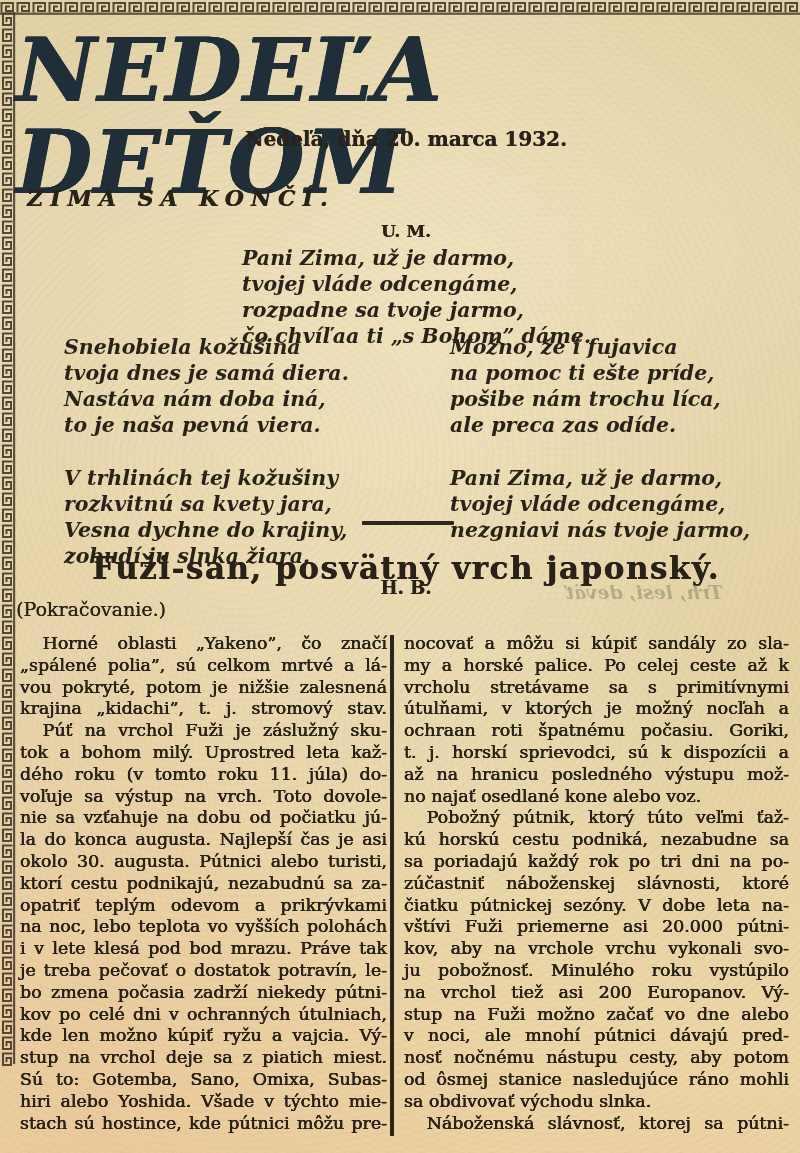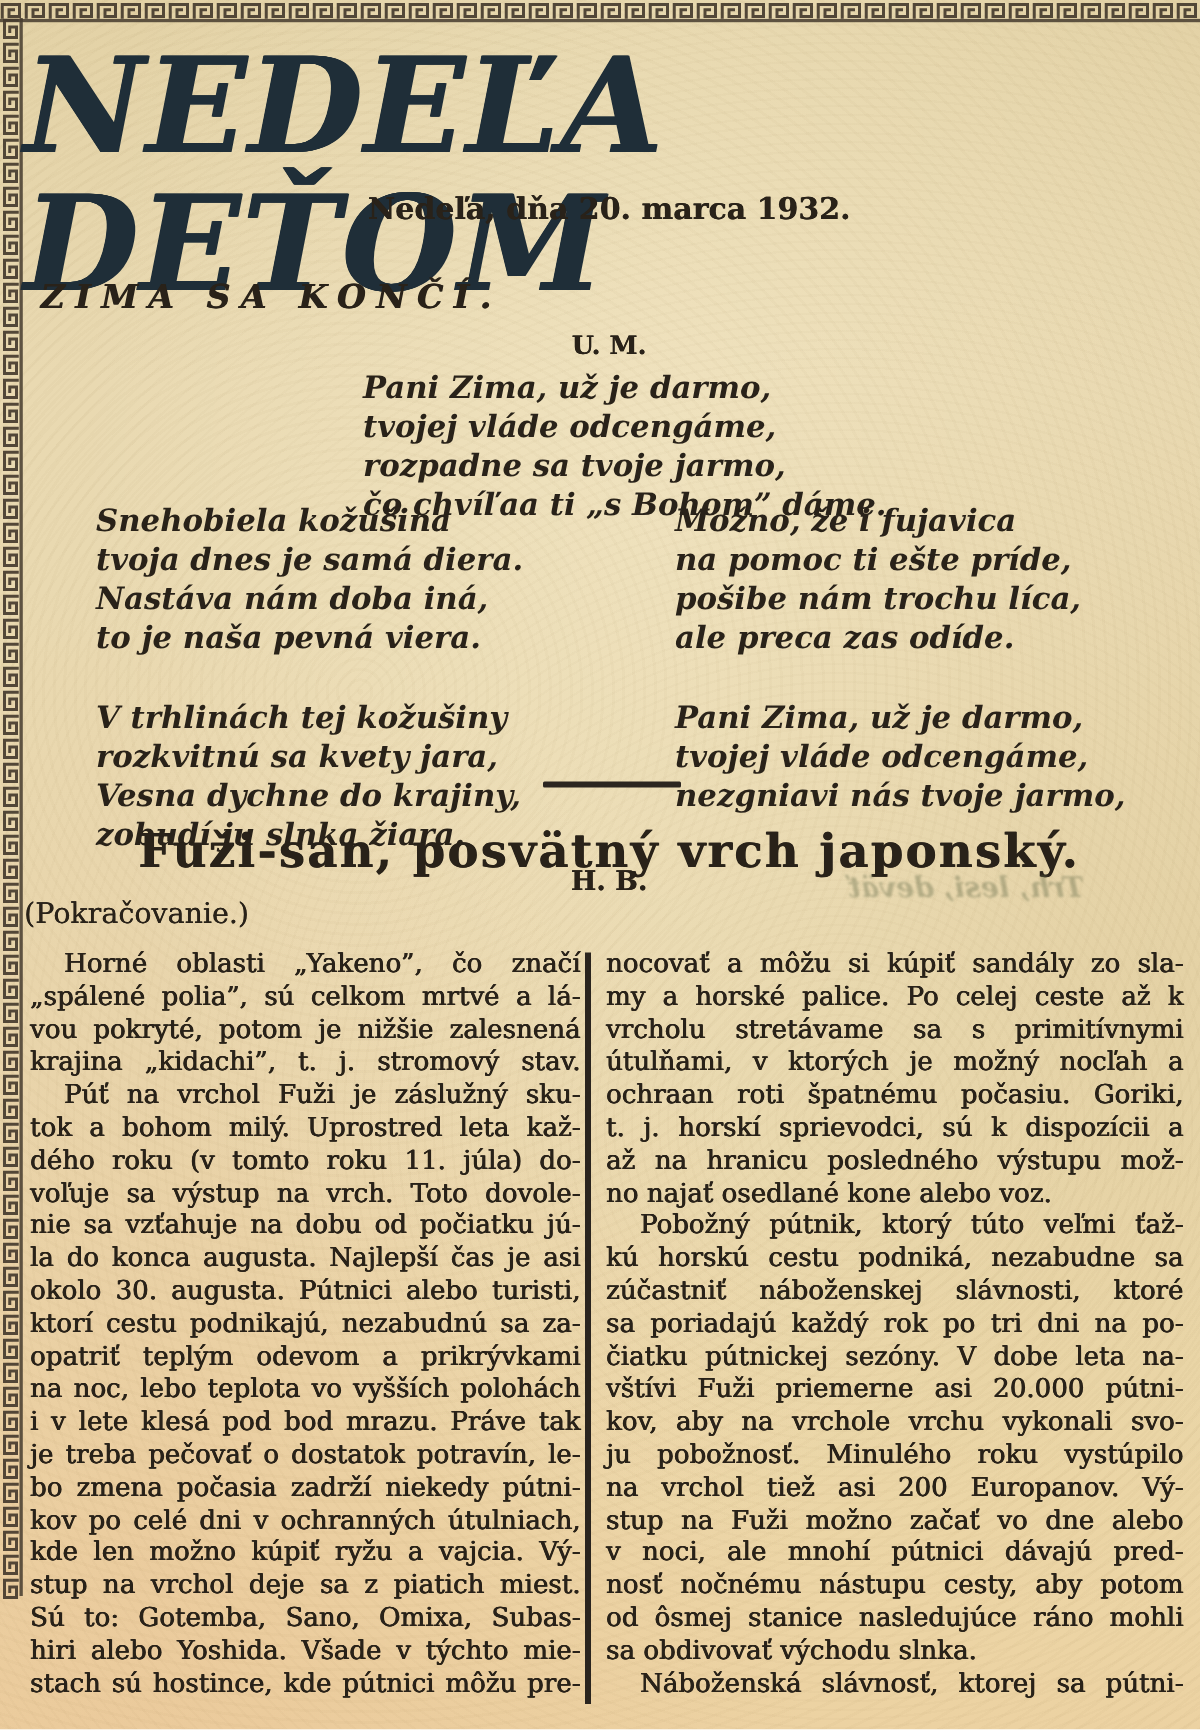--- a/index.html
+++ b/index.html
@@ -179,22 +179,22 @@
       <div class="line">nocovať a môžu si kúpiť sandály zo sla-</div>
       <div class="line">my a horské palice. Po celej ceste až k</div>
       <div class="line">vrcholu stretávame sa s primitívnymi</div>
       <div class="line">útulňami, v ktorých je možný nocľah a</div>
       <div class="line">ochraan roti špatnému počasiu. Goriki,</div>
       <div class="line">t. j. horskí sprievodci, sú k dispozícii a</div>
       <div class="line">až na hranicu posledného výstupu mož-</div>
       <div class="line noj">no najať osedlané kone alebo voz.</div>
       <div class="line ind">Pobožný pútnik, ktorý túto veľmi ťaž-</div>
       <div class="line">kú horskú cestu podniká, nezabudne sa</div>
+      <div class="line">sa poriadajú každý rok po tri dni na po-</div>
       <div class="line">zúčastniť náboženskej slávnosti, ktoré</div>
-      <div class="line">sa poriadajú každý rok po tri dni na po-</div>
       <div class="line">čiatku pútnickej sezóny. V dobe leta na-</div>
       <div class="line">vštívi Fuži priemerne asi 20.000 pútni-</div>
       <div class="line">kov, aby na vrchole vrchu vykonali svo-</div>
       <div class="line">ju pobožnosť. Minulého roku vystúpilo</div>
       <div class="line">na vrchol tiež asi 200 Europanov. Vý-</div>
       <div class="line">stup na Fuži možno začať vo dne alebo</div>
       <div class="line">v noci, ale mnohí pútnici dávajú pred-</div>
       <div class="line">nosť nočnému nástupu cesty, aby potom</div>
       <div class="line">od ôsmej stanice nasledujúce ráno mohli</div>
       <div class="line noj">sa obdivovať východu slnka.</div>

